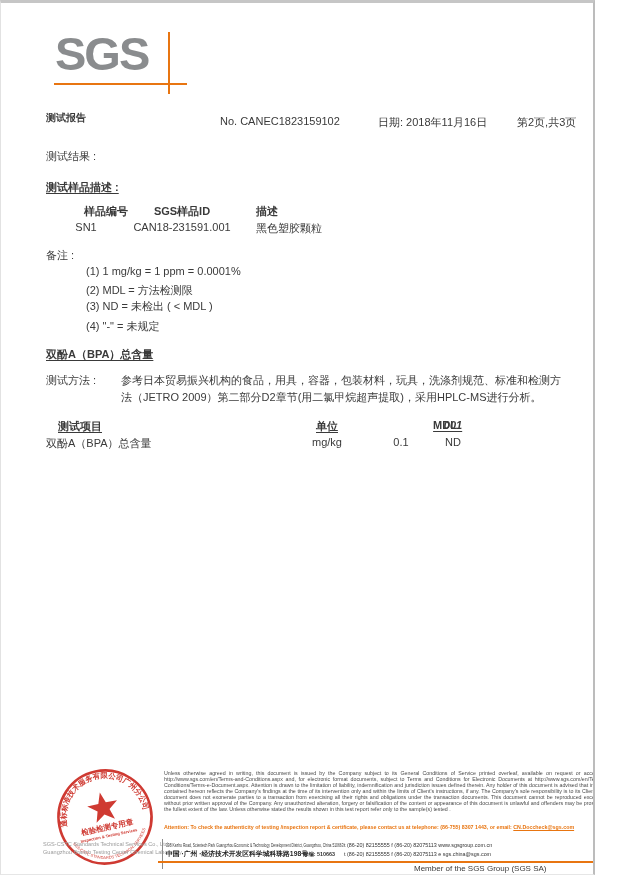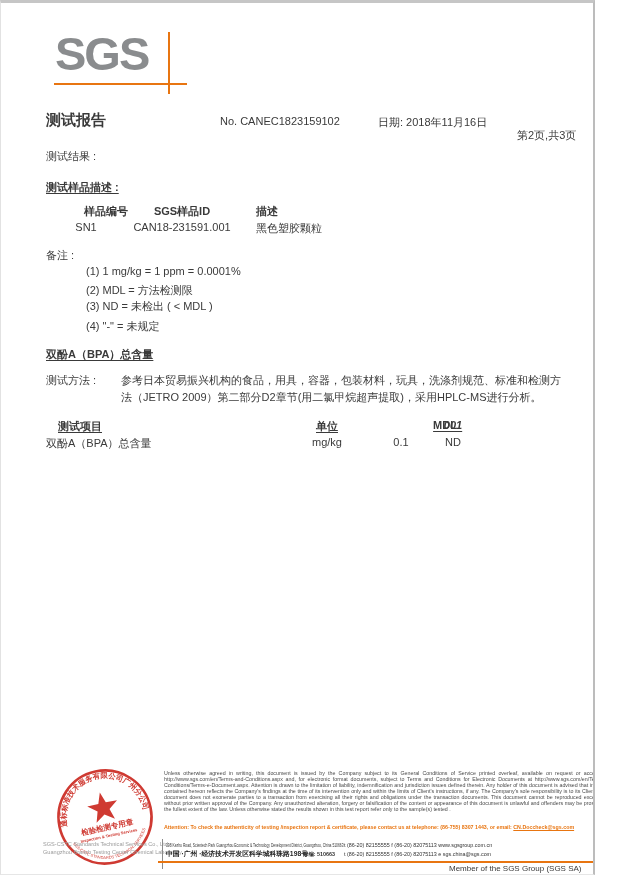--- a/index.html
+++ b/index.html
@@ -5,54 +5,54 @@
   html,body{margin:0;padding:0;background:#fff;}
   body{font-family:"Liberation Sans","DejaVu Sans",sans-serif;color:#2e2e2e;}
   .page{position:relative;width:595px;height:875px;background:#fff;overflow:hidden;
         border-top:3px solid #c6c6c6;border-right:2px solid #bcbcbc;
         border-left:1px solid #e2e2e2;border-bottom:1px solid #e6e6e6;box-sizing:border-box;}
   .abs{position:absolute;}
   
   .logo{left:54px;top:27px;font-size:47px;font-weight:bold;color:#8a8c8e;letter-spacing:-2px;line-height:1;}
   .orange-h{left:53px;top:80px;width:133px;height:2px;background:#e87511;}
   .orange-v{left:167px;top:29px;width:2px;height:62px;background:#e87511;}
-  .doc-title{left:45px;top:108px;font-size:15px;font-weight:bold;color:#3a3a3a;}
+  .doc-title{left:45px;top:108px;font-size:10px;font-weight:bold;color:#3a3a3a;}
   .hdr-txt{font-size:11px;color:#3a3a3a;}
   
   .t11{font-size:11px;color:#3a3a3a;}
   .b{font-weight:bold;}
   .u{text-decoration:underline;text-underline-offset:2px;}
   .it{font-style:italic;}
   .ctr{text-align:center;}
   
   .disc{left:163px;top:767px;width:452px;font-size:5.3px;line-height:6.05px;color:#4a4a4a;text-align:justify;}
   .attn{left:163px;top:821px;width:452px;font-size:5.3px;line-height:6.2px;color:#e87511;font-weight:bold;}
   .attn a{color:#e87511;text-decoration:underline;}
   .addr-sm{font-size:5.4px;color:#333;white-space:nowrap;}
   .squish{display:inline-block;transform:scaleX(0.62);transform-origin:left center;}
   .addr-cn{font-size:6.8px;font-weight:bold;color:#222;white-space:nowrap;}
   .v-div{left:161px;top:836px;width:1px;height:30px;background:#8a8a8a;}
   .footer-rule{left:157px;top:858px;width:456px;height:2px;background:#e87511;}
-  .member{left:413px;top:861px;font-size:8px;color:#3a3a3a;margin-left:35px;}
+  .member{left:413px;top:861px;font-size:8px;color:#3a3a3a;}
   .company-gray{left:42px;font-size:5.6px;color:#9b9b9b;white-space:nowrap;}
   .stamp{left:54px;top:764px;width:100px;height:100px;transform:rotate(-12deg);}
 </style>
 </head>
 <body>
 
 <div class="page">
 
   <div class="abs logo">SGS</div>
   <div class="abs orange-h"></div>
   <div class="abs orange-v"></div>
 
   <div class="abs doc-title">测试报告</div>
   <div class="abs hdr-txt" style="left:219px;top:112px;">No. CANEC1823159102</div>
   <div class="abs hdr-txt" style="left:377px;top:112px;">日期: 2018年11月16日</div>
-  <div class="abs hdr-txt" style="left:516px;top:125px;text-align:center;">第2页,共3页</div>
+  <div class="abs hdr-txt" style="left:516px;top:112px;text-align:center;">第2页,共3页</div>
 
   <div class="abs t11" style="left:45px;top:146px;">测试结果 :</div>
   <div class="abs t11 b u" style="left:45px;top:177px;">测试样品描述 :</div>
 
   <div class="abs t11 b ctr" style="left:58px;top:201px;width:54px;margin-left:20px;">样品编号</div>
   <div class="abs t11 b ctr" style="left:140px;top:201px;width:82px;">SGS样品ID</div>
   <div class="abs t11 b" style="left:255px;top:201px;">描述</div>
   <div class="abs t11 ctr" style="left:58px;top:218px;width:54px;">SN1</div>
   <div class="abs t11 ctr" style="left:128px;top:218px;width:106px;">CAN18-231591.001</div>
   <div class="abs t11" style="left:255px;top:218px;">黑色塑胶颗粒</div>

